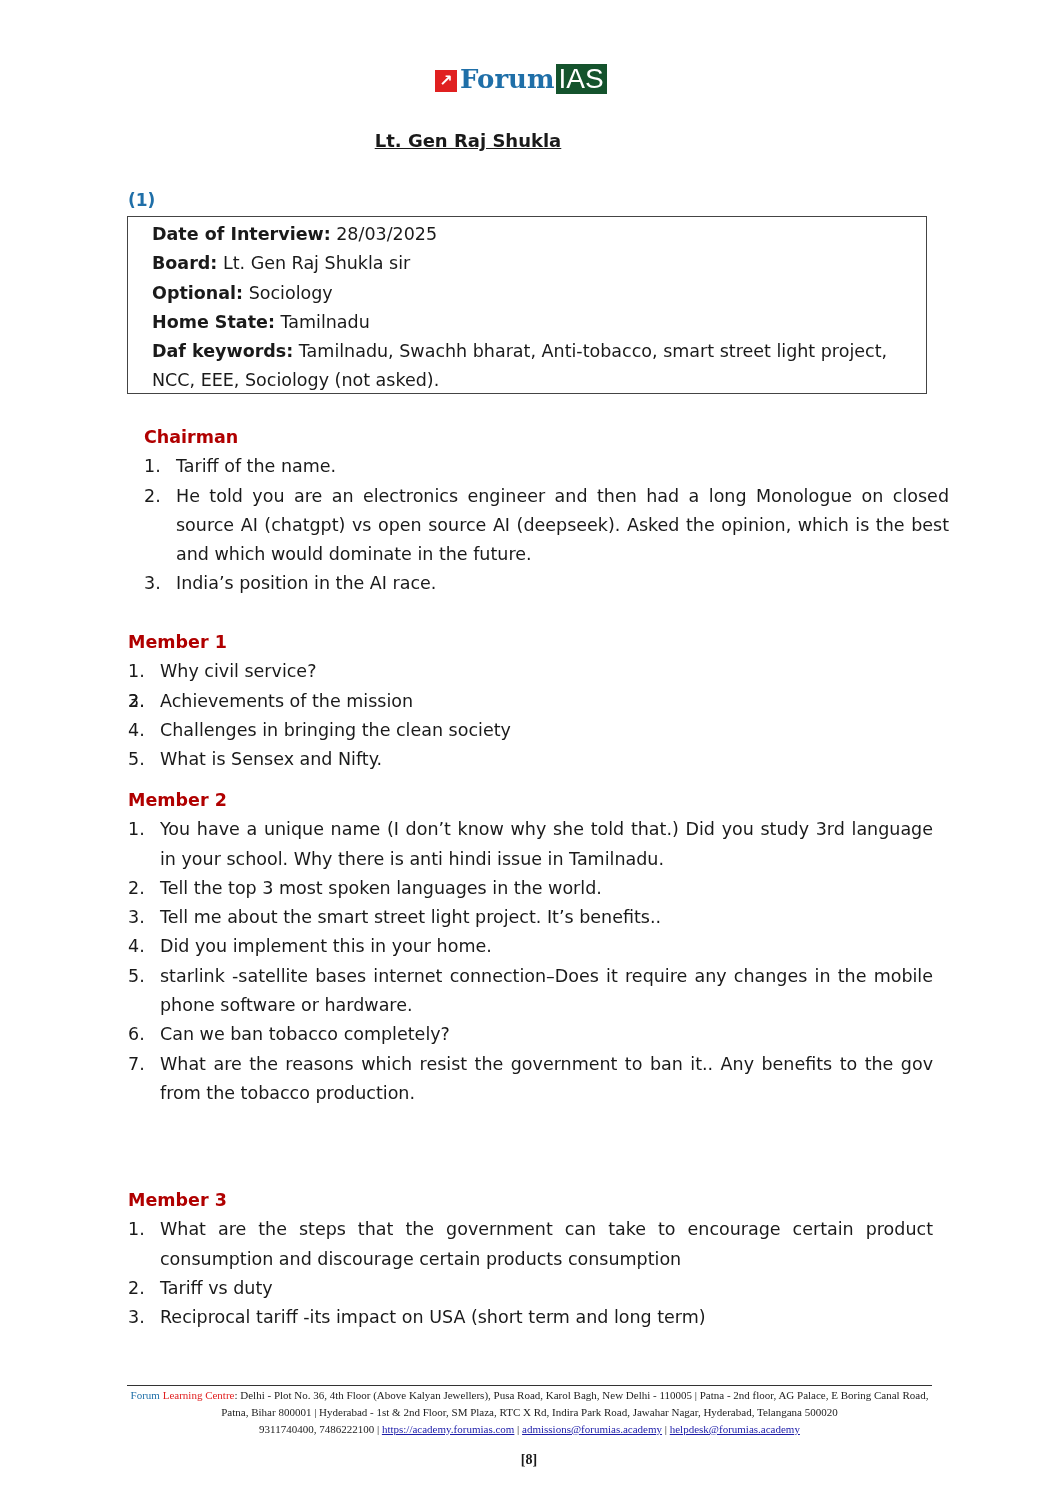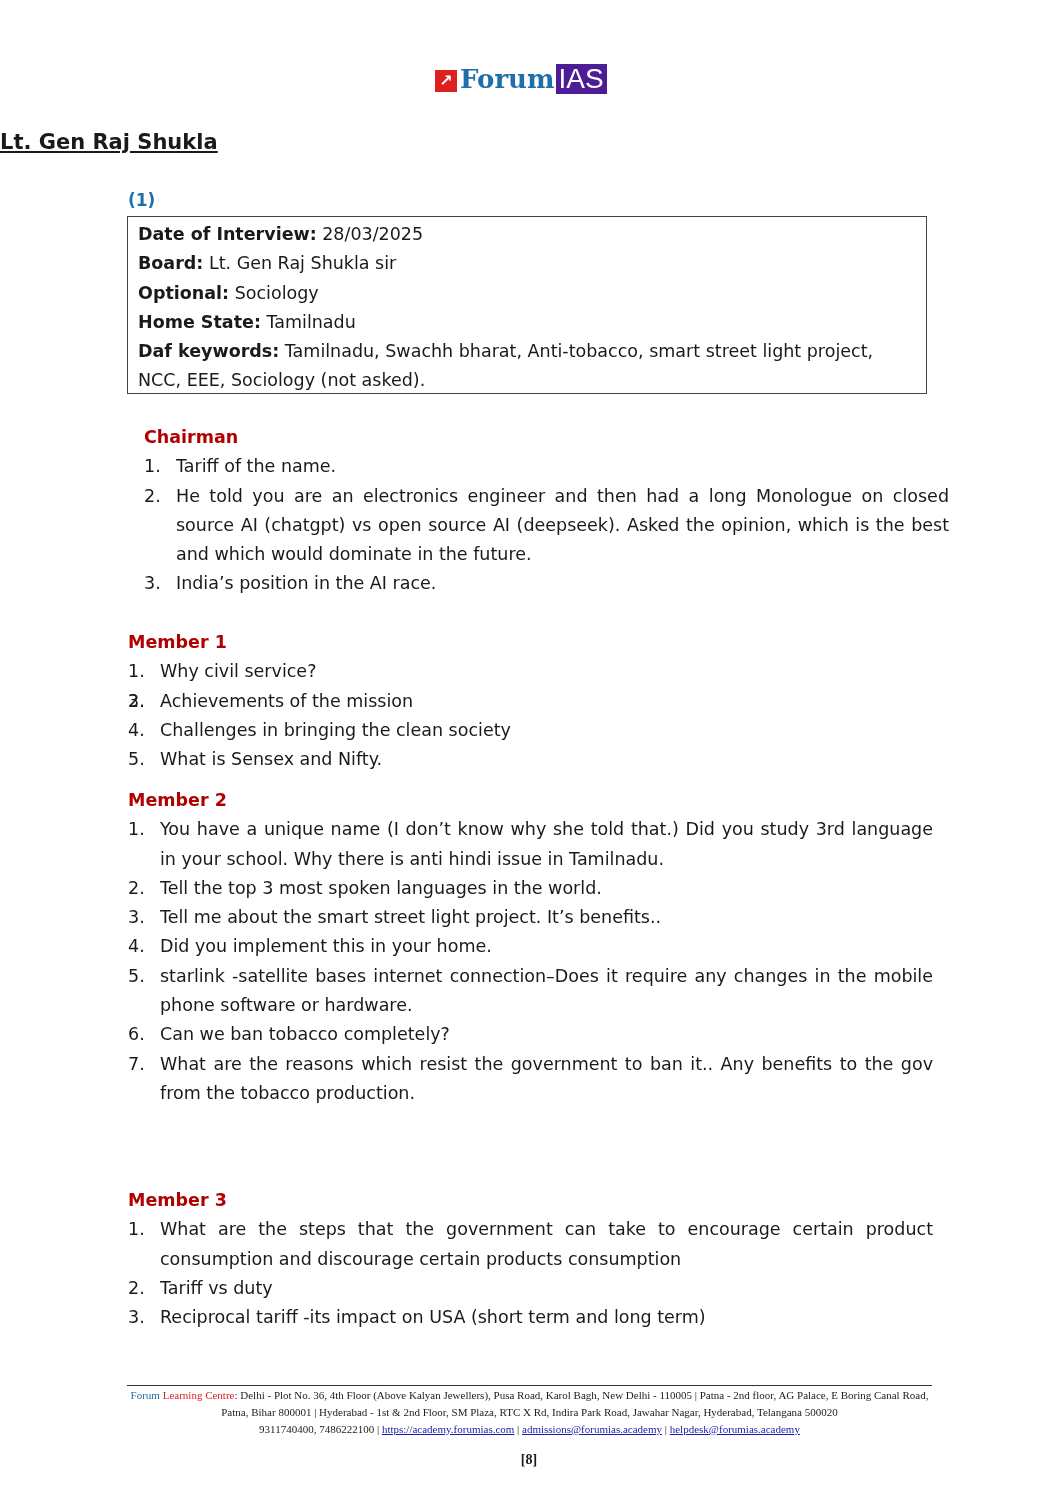--- a/index.html
+++ b/index.html
@@ -1,23 +1,23 @@
 <!DOCTYPE html>
 <html><head>
 <meta charset="utf-8">
 <style>
   html, body { margin: 0; padding: 0; background: #ffffff; }
   body { width: 1058px; height: 1498px; position: relative; overflow: hidden; font-family: "DejaVu Sans", sans-serif; color: #1a1a1a; }
   .logo { position: absolute; left: 435px; top: 64px; display: flex; align-items: center; height: 30px; }
   .logo .arrow-box { width: 22px; height: 22px; background: #e02020; color: #fff; font-size: 16px; line-height: 22px; text-align: center; font-weight: bold; margin-right: 3px; margin-top: 4px; }
   .logo .forum { font-family: "DejaVu Serif", serif; font-weight: bold; color: #1f6fa8; font-size: 26px; letter-spacing: 0px; }
-  .logo .ias { background: #4c1d95; color: #fff; font-family: "Liberation Sans", sans-serif; font-size: 28px; padding: 0 3px; line-height: 30px; margin-left: 1px; }
-  .title { position: absolute; left: 0; width: 936px; top: 130px; font-weight: bold; font-size: 21px; text-decoration: underline; }
+  .logo .ias { background: #14532d; color: #fff; font-family: "Liberation Sans", sans-serif; font-size: 28px; padding: 0 3px; line-height: 30px; margin-left: 1px; }
+  .title { position: absolute; left: 0; width: 936px; top: 130px; text-align: center; font-weight: bold; font-size: 18px; text-decoration: underline; }
   .num { position: absolute; left: 128px; top: 190px; color: #1f6fa8; font-weight: bold; font-size: 17px; }
-  .infobox { position: absolute; left: 127px; top: 216px; width: 800px; height: 178px; border: 1.5px solid #444; box-sizing: border-box; padding: 3px 10px; }
+  .infobox { position: absolute; left: 127px; top: 216px; width: 800px; height: 178px; border: 1.5px solid #444; box-sizing: border-box; padding: 3px 24px; }
   .infobox .row { font-size: 17.5px; line-height: 29.3px; }
   .infobox .row b { font-weight: bold; }
   .section { position: absolute; left: 128px; width: 805px; }
   .section h3 { margin: 0; color: #b00000; font-size: 17.5px; font-weight: bold; line-height: 29.3px; }
   .section ol { margin: 0; padding: 0; list-style: none; }
   .section li { position: relative; padding-left: 32px; font-size: 17.5px; line-height: 29.3px; text-align: justify; }
   .section li .n { position: absolute; left: 0; top: 0; }
   .footer-rule { position: absolute; left: 127px; top: 1385px; width: 805px; border-top: 1.3px solid #333; }
   .footer { position: absolute; left: 127px; top: 1387px; width: 805px; text-align: center; font-family: "Liberation Serif", serif; font-size: 11px; line-height: 17px; color: #222; }
   .footer .blue { color: #1f6fa8; }

